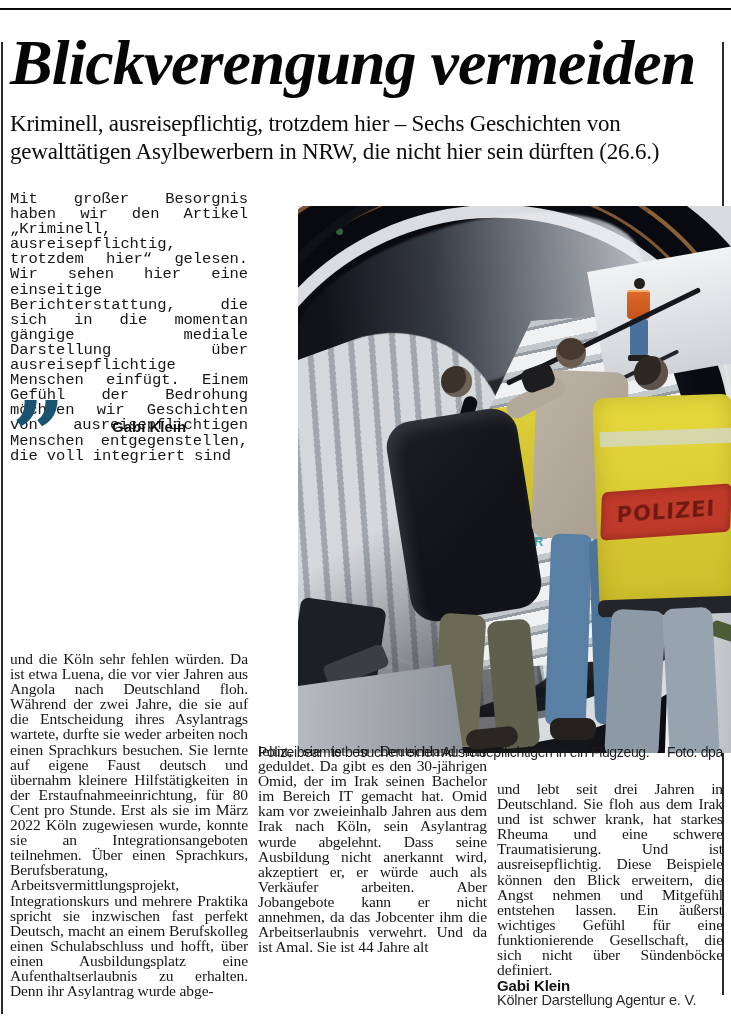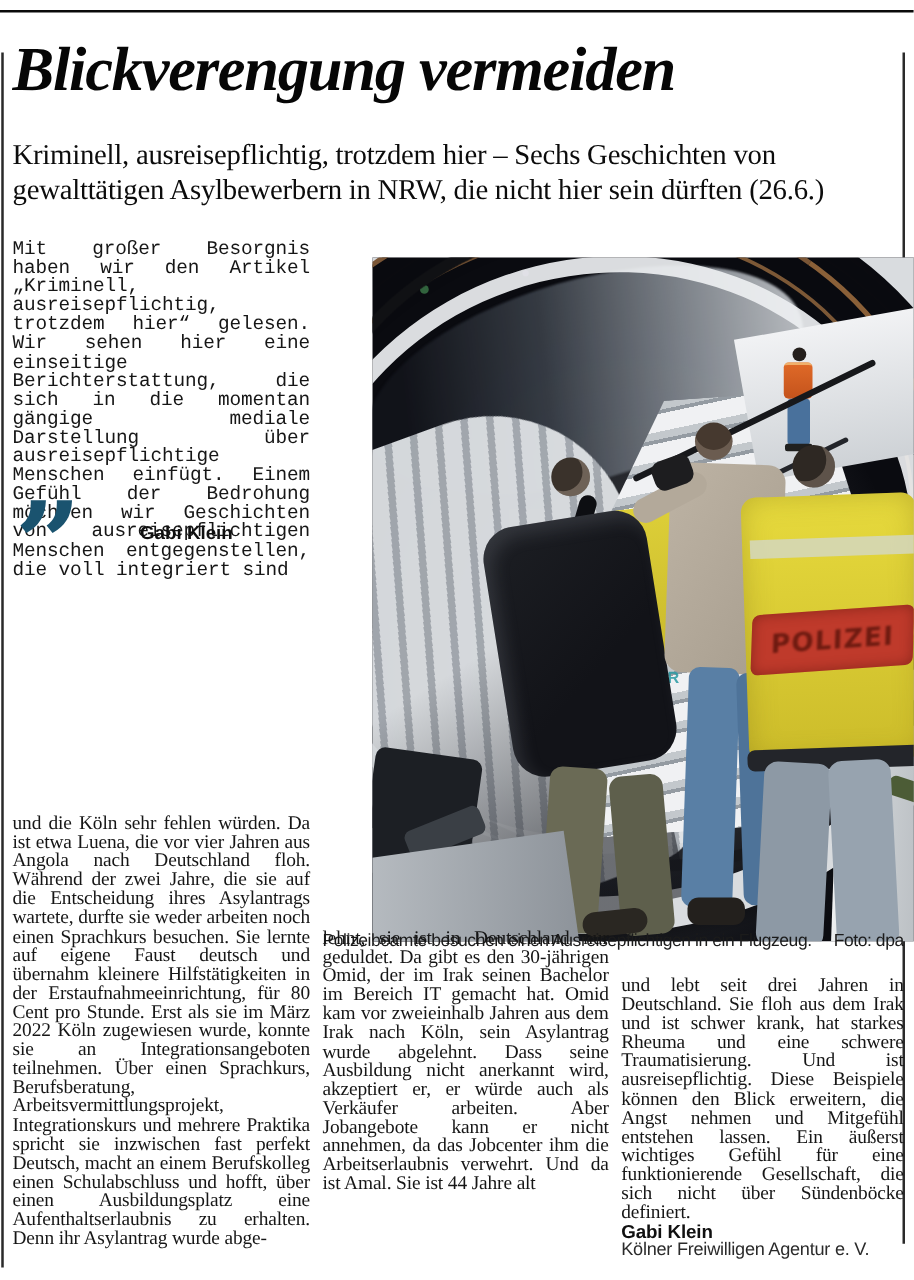--- a/index.html
+++ b/index.html
@@ -6,21 +6,21 @@
   body{
     width:731px;height:1024px;background:#ffffff;position:relative;overflow:hidden;
     font-family:"Liberation Serif",serif;color:#1a1a1a;
   }
   .rule-top{position:absolute;top:8px;left:0;width:731px;height:2px;background:#0a0a0a;}
   .rule-left{position:absolute;left:1px;top:42px;width:2px;height:972px;background:#2a2a2a;}
   .rule-right{position:absolute;left:722px;top:42px;width:2px;height:953px;background:#2a2a2a;}
 
   .headline{
     position:absolute;left:10px;top:28px;width:700px;margin:0;
-    font-style:italic;font-weight:bold;font-size:50px;line-height:1.1;
+    font-style:italic;font-weight:bold;font-size:64px;line-height:1.1;
     letter-spacing:-1px;color:#060606;
   }
   .subheadline{
     position:absolute;left:10px;top:110px;width:714px;margin:0;
     font-weight:normal;font-size:23px;line-height:28px;color:#0c0c0c;letter-spacing:-0.2px;
   }
 
   .col{
     position:absolute;text-align:justify;font-size:15.5px;line-height:15.1px;
     color:#161616;letter-spacing:-0.1px;hyphens:auto;
@@ -258,14 +258,14 @@
 <div class="caption-row">
   <span>Polizeibeamte besuchen einen Ausreisepflichtigen in ein Flugzeug.</span>
   <span class="caption-credit">Foto: dpa</span>
 </div>
 
 <div class="col col-middle">lehnt, sie ist in Deutschland nur geduldet. Da gibt es den 30-jährigen Omid, der im Irak seinen Bachelor im Bereich IT gemacht hat. Omid kam vor zweieinhalb Jahren aus dem Irak nach Köln, sein Asylantrag wurde abgelehnt. Dass seine Ausbildung nicht anerkannt wird, akzeptiert er, er würde auch als Verkäufer arbeiten. Aber Jobangebote kann er nicht annehmen, da das Jobcenter ihm die Arbeitserlaubnis verwehrt. Und da ist Amal. Sie ist 44 Jahre alt</div>
 
 <div class="col col-right">
   <span>und lebt seit drei Jahren in Deutschland. Sie floh aus dem Irak und ist schwer krank, hat starkes Rheuma und eine schwere Traumatisierung. Und ist ausreisepflichtig. Diese Beispiele können den Blick erweitern, die Angst nehmen und Mitgefühl entstehen lassen. Ein äußerst wichtiges Gefühl für eine funktionierende Gesellschaft, die sich nicht über Sündenböcke definiert.</span>
   <div class="byline-name">Gabi Klein</div>
-  <div class="byline-org">Kölner Freiwilligen Agentur e. V.</div>
+  <div class="byline-org">Kölner Darstellung Agentur e. V.</div>
 </div>
 
 </body></html>

